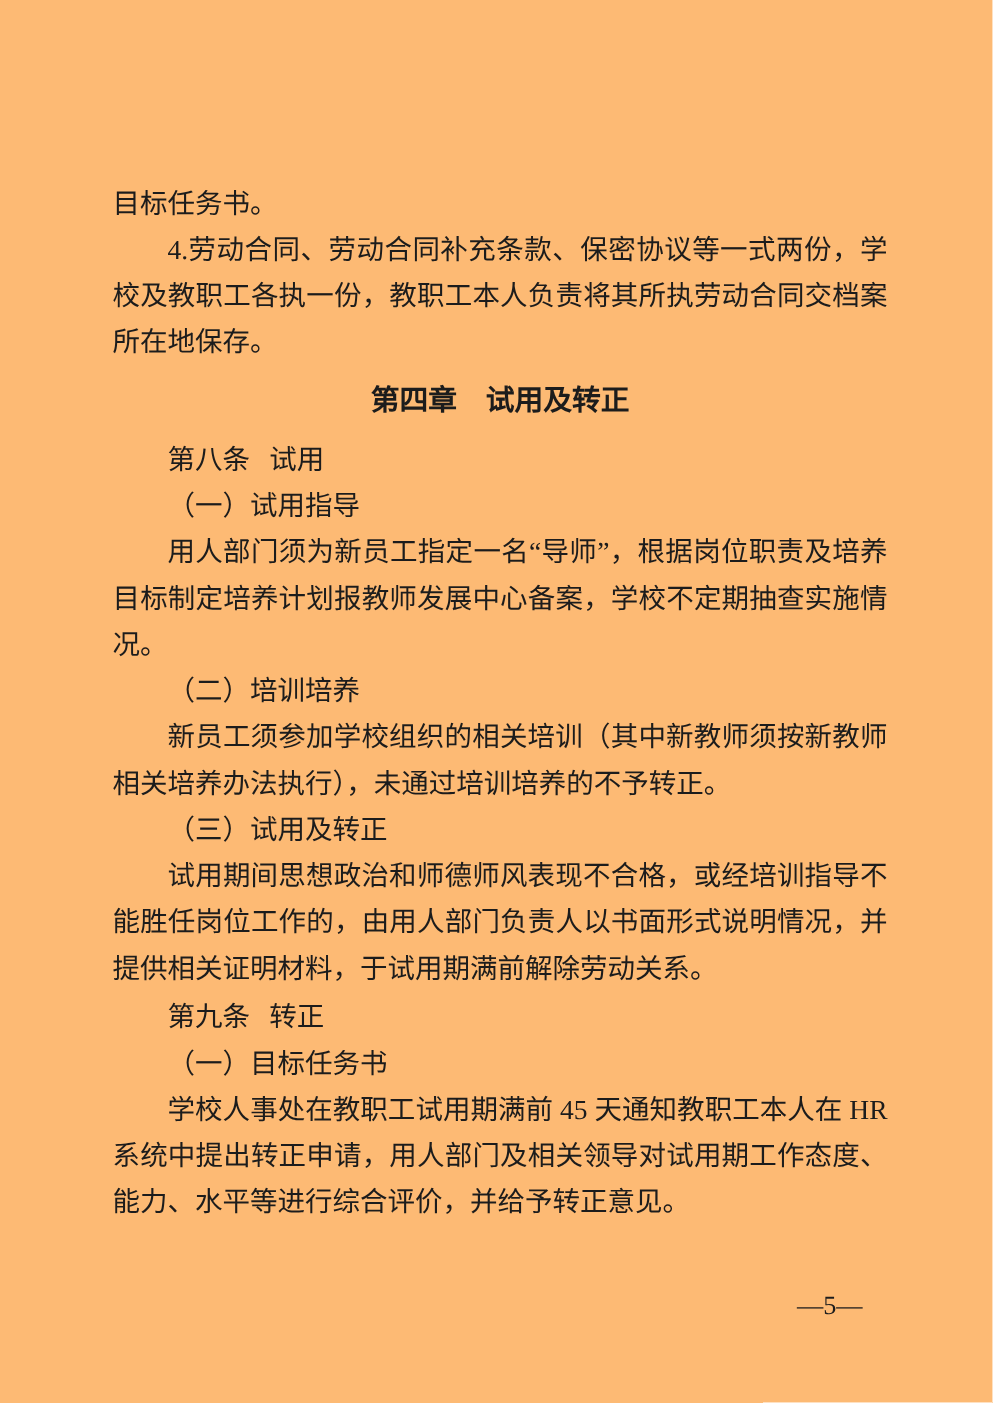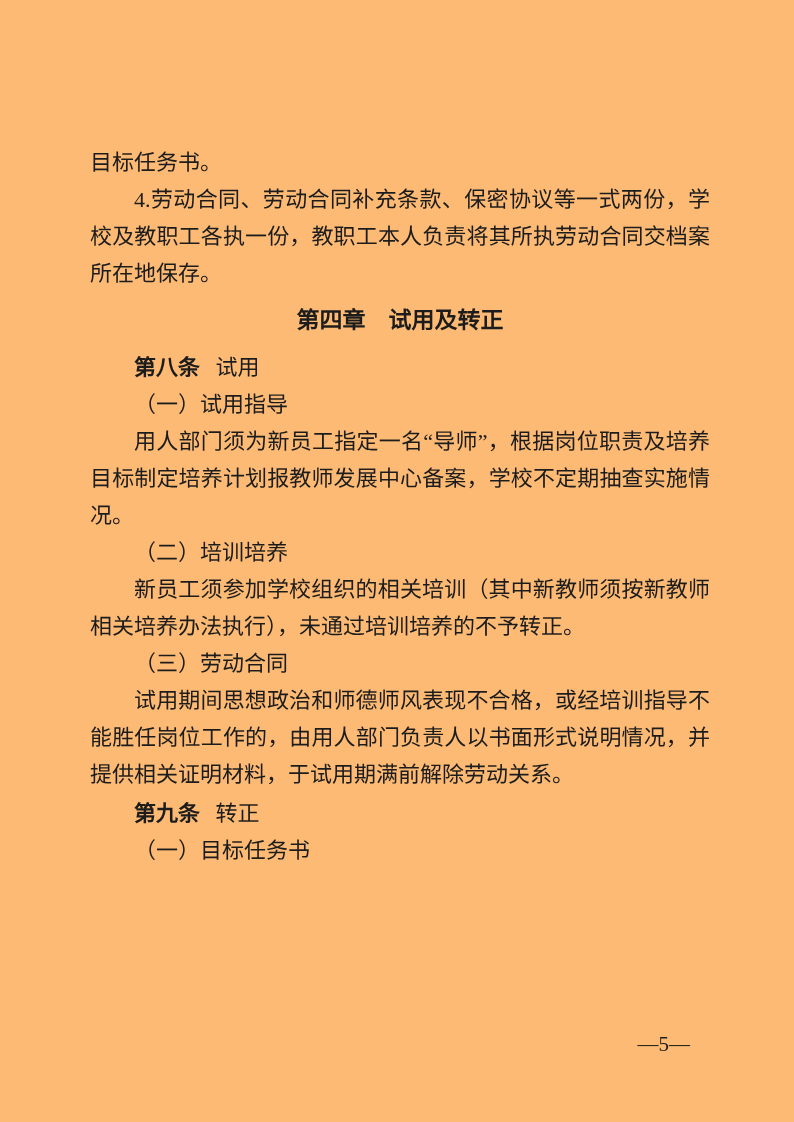--- a/index.html
+++ b/index.html
@@ -42,21 +42,21 @@
     font-weight: bold;
     font-family: Liberation Sans, sans-serif;
     font-size: 23px;
     margin: 10px 0 10px 0 !important;
   }
   .article-line {
     text-indent: 2em;
     margin-top: 2px !important;
   }
   .article-label {
-    font-weight: bold;
+    font-weight: normal;
   }
   .article-title {
     font-weight: normal;
     margin-left: 0.45em;
   }
   .clause-heading {
     text-indent: 2em;
     font-weight: normal;
   }
   .page-number {
@@ -88,28 +88,29 @@
     </p>
 
     <p class="clause-heading">（一）试用指导</p>
 
     <p class="para">用人部门须为新员工指定一名“导师”，根据岗位职责及培养目标制定培养计划报教师发展中心备案，学校不定期抽查实施情况。</p>
 
     <p class="clause-heading">（二）培训培养</p>
 
     <p class="para">新员工须参加学校组织的相关培训（其中新教师须按新教师相关培养办法执行），未通过培训培养的不予转正。</p>
 
-    <p class="clause-heading">（三）劳动合同</p>
+    <p class="clause-heading">（三）试用及转正</p>
 
     <p class="para">试用期间思想政治和师德师风表现不合格，或经培训指导不能胜任岗位工作的，由用人部门负责人以书面形式说明情况，并提供相关证明材料，于试用期满前解除劳动关系。</p>
 
     <p class="article-line">
       <span class="article-label">第九条</span>
       <span class="article-title">转正</span>
     </p>
 
     <p class="clause-heading">（一）目标任务书</p>
 
+    <p class="para">学校人事处在教职工试用期满前 45 天通知教职工本人在 HR 系统中提出转正申请，用人部门及相关领导对试用期工作态度、能力、水平等进行综合评价，并给予转正意见。</p>
 
   </div>
 
   <div class="page-number">—5—</div>
 </div>
 
 </body></html>

